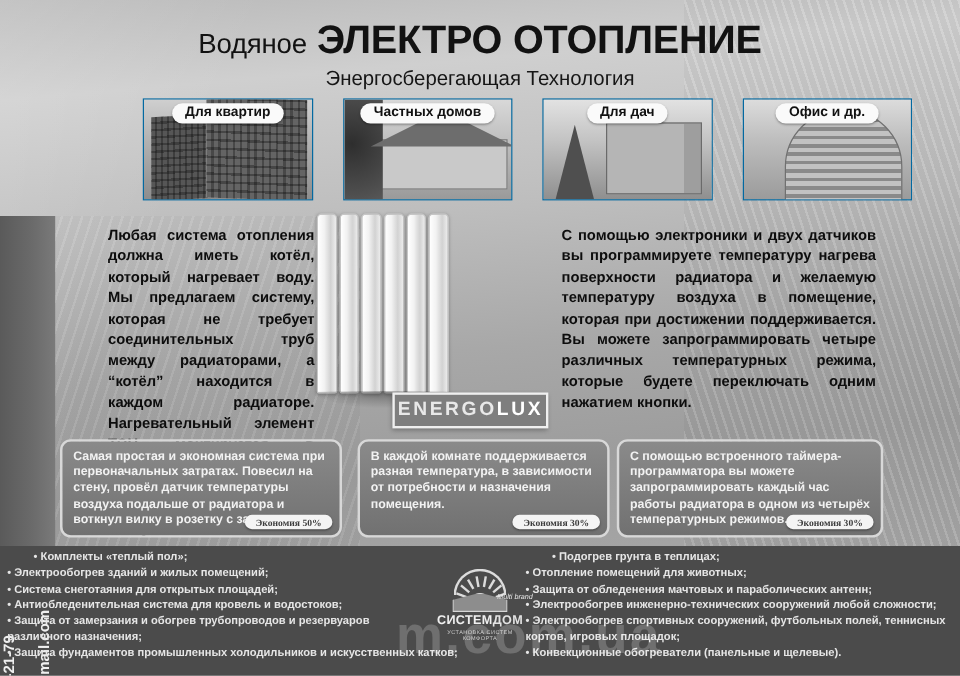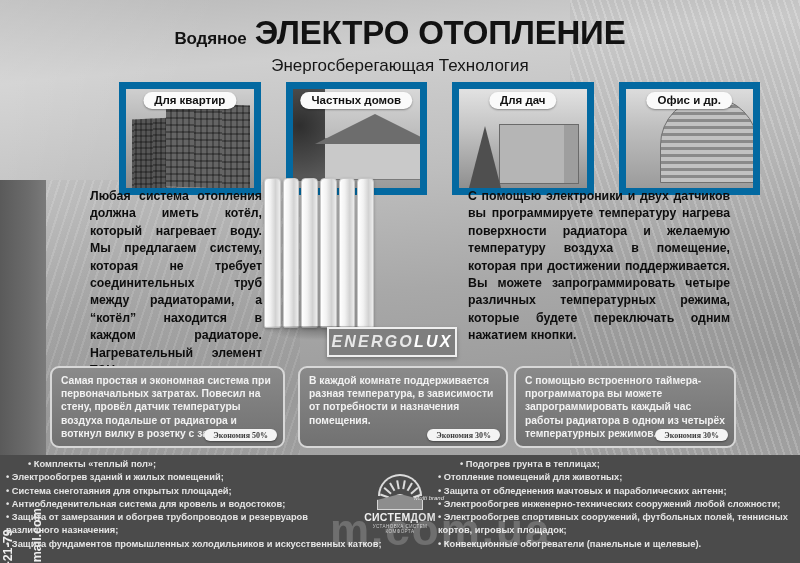--- a/index.html
+++ b/index.html
@@ -34,30 +34,30 @@
     opacity: .55;
   }
   .bg-bottom {
     position: absolute; left: 0; top: 455px; width: 800px; height: 108px;
     background: #4b4b4b;
   }
 
   
   .header { position: absolute; left: 0; top: 14px; width: 800px; text-align: center; }
   .title { font-size: 31px; color: #121212; letter-spacing: -0.2px; white-space: nowrap; }
-  .title .thin { font-weight: bold; font-size: 17px; }
+  .title .thin { font-weight: normal; font-size: 23px; }
   .title .bold { font-weight: bold; font-size: 33px; }
   .subtitle { font-size: 17px; color: #161616; margin-top: 4px; }
 
   
   .photos { position: absolute; left: 104px; top: 82px; width: 656px; height: 92px;
             display: flex; gap: 10px; }
   .photo {
-    position: relative; width: 159px; height: 113px; overflow: hidden;
-    border: 7px solid #0369a1;
+    position: relative; width: 159px; height: 85px; overflow: hidden;
+    border: 1px solid #0369a1;
     margin-left: 15px;
   }
   .photo-img { position: absolute; inset: 0; }
   .cap {
     position: absolute; left: 50%; transform: translateX(-50%); top: 3px;
     background: #fafafa; color: #111; font-size: 11.5px; font-weight: bold;
     padding: 2px 11px 3px; border-radius: 9px; white-space: nowrap;
     box-shadow: 0 1px 2px rgba(0,0,0,.35); z-index: 3;
   }
   
@@ -147,21 +147,21 @@
     position:absolute; left:262px; top:326px; width:118px; height:14px;
     background: radial-gradient(ellipse at 50% 0%, rgba(0,0,0,.32) 0%, rgba(0,0,0,0) 72%);
   }
   
   .logo-el {
     position: absolute; left: 327px; top: 327px; width: 130px; height: 30px;
     border: 2px solid #efefef; background: #7e7e7e;
     display: flex; align-items: center; justify-content: center;
     box-shadow: 0 2px 4px rgba(0,0,0,.3);
   }
-  .logo-el span { font-size: 16px; font-weight: bold; letter-spacing: 2.2px; font-style: italic; }
+  .logo-el span { font-size: 16px; font-weight: bold; letter-spacing: 2.2px; }
   .logo-el .lg1 { color: #e8e8e8; }
   .logo-el .lg2 { color: #ffffff; }
 
   
   .boxes { position: absolute; left: 0; top: 366px; width: 800px; height: 88px; }
   .box {
     position: absolute; top: 0; height: 82px;
     background: linear-gradient(180deg,#8a8a8a 0%,#7c7c7c 55%,#717171 100%);
     border: 2px solid #d8d8d8; border-radius: 9px;
     padding: 6px 9px; overflow: hidden;

